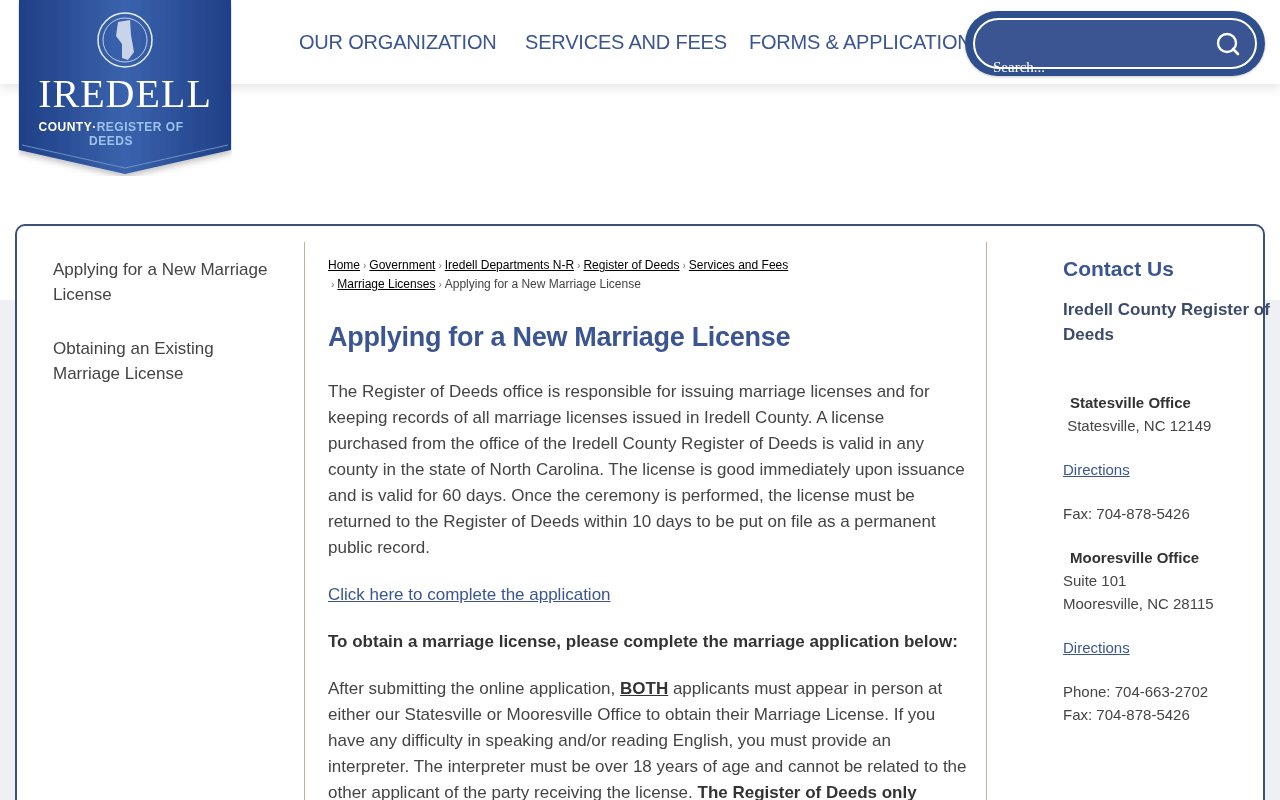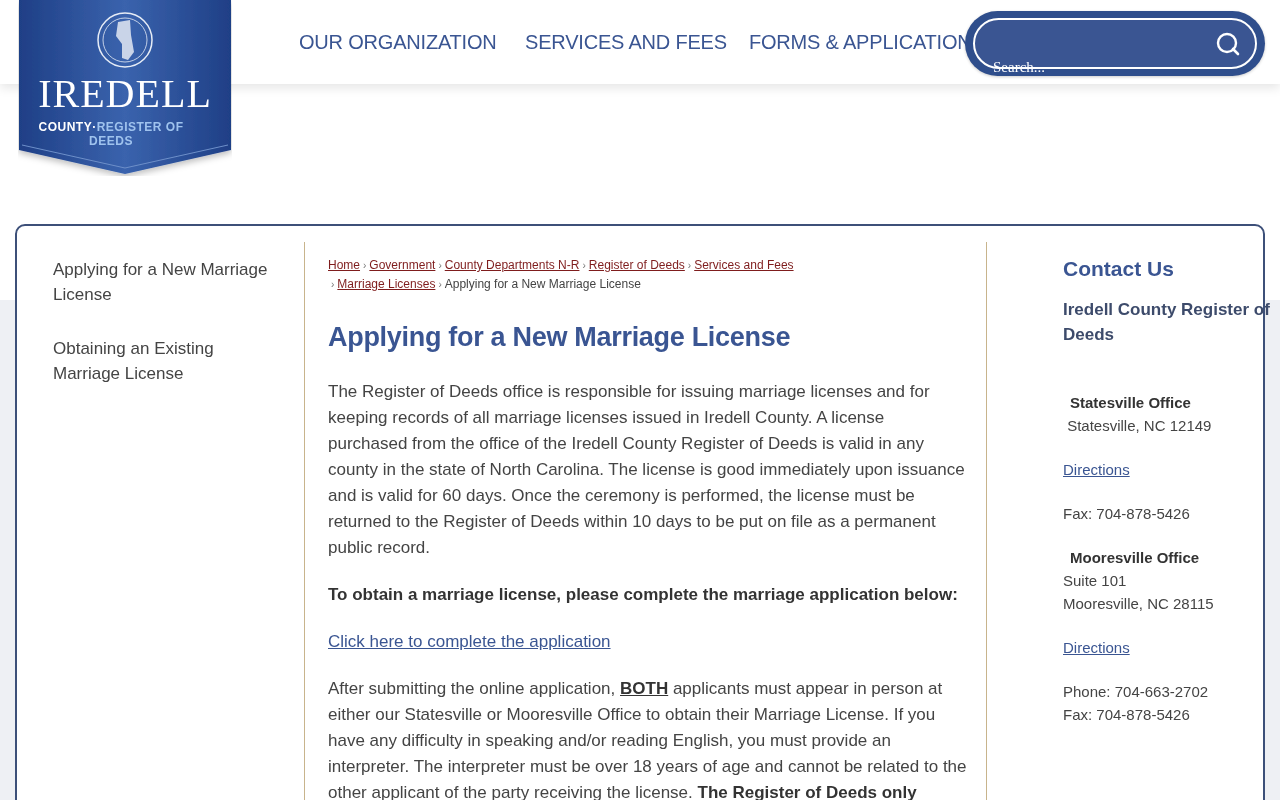--- a/index.html
+++ b/index.html
@@ -80,21 +80,21 @@
     background: #c8b48c;
   }
   .divider-right {
     position: absolute; left: 969px; top: 16px; width: 1px; height: 600px;
     background: #c8b48c;
   }
   .main {
     position: absolute; left: 311px; top: 30px; width: 640px;
   }
   .breadcrumb { font-size: 12px; line-height: 19px; color: #444; }
-  .breadcrumb a { color: #7f1d1d; text-decoration: underline; }
+  .breadcrumb a { color: #000000; text-decoration: underline; }
   .breadcrumb .sep { color: #777; font-size: 10px; margin: 0 3px; }
   .page-title {
     margin-top: 25px; font-size: 27px; font-weight: bold; color: #3a5592;
     line-height: 36px; letter-spacing: -0.3px;
   }
   .body-text {
     font-size: 17px; line-height: 26px; color: #444; margin-top: 24px;
   }
   .body-text p { margin-bottom: 21px; }
   .body-text b { color: #333; }
@@ -163,30 +163,30 @@
 
 <div class="card">
   <div class="sidenav">
     <a href="#">Applying for a New Marriage License</a>
     <a href="#">Obtaining an Existing Marriage License</a>
   </div>
   <div class="divider-left"></div>
 
   <div class="main">
     <div class="breadcrumb">
-      <a href="#">Home</a><span class="sep">›</span><a href="#">Government</a><span class="sep">›</span><a href="#">County Departments N-R</a><span class="sep">›</span><a href="#">Register of Deeds</a><span class="sep">›</span><a href="#">Services and Fees</a><br>
+      <a href="#">Home</a><span class="sep">›</span><a href="#">Government</a><span class="sep">›</span><a href="#">Iredell Departments N-R</a><span class="sep">›</span><a href="#">Register of Deeds</a><span class="sep">›</span><a href="#">Services and Fees</a><br>
       <span class="sep">›</span><a href="#">Marriage Licenses</a><span class="sep">›</span><span>Applying for a New Marriage License</span>
     </div>
 
     <h1 class="page-title">Applying for a New Marriage License</h1>
 
     <div class="body-text">
       <p>The Register of Deeds office is responsible for issuing marriage licenses and for keeping records of all marriage licenses issued in Iredell County. A license purchased from the office of the Iredell County Register of Deeds is valid in any county in the state of North Carolina. The license is good immediately upon issuance and is valid for 60 days. Once the ceremony is performed, the license must be returned to the Register of Deeds within 10 days to be put on file as a permanent public record.</p>
+      <p><a href="#">Click here to complete the application</a></p>
       <p><b>To obtain a marriage license, please complete the marriage application below:</b></p>
-      <p><a href="#">Click here to complete the application</a></p>
       <p><span>After submitting the online application, </span><span class="both">BOTH</span><span> applicants must appear in person at either our Statesville or Mooresville Office to obtain their Marriage License. If you have any difficulty in speaking and/or reading English, you must provide an interpreter. The interpreter must be over 18 years of age and cannot be related to the other applicant of the party receiving the license. </span><b>The Register of Deeds only issues licenses Monday – Friday from 8am - 4pm.</b></p>
     </div>
   </div>
 
   <div class="divider-right"></div>
 
   <div class="contact">
     <h2>Contact Us</h2>
     <div class="org">Iredell County Register of Deeds</div>
     <div style="height:44px"></div>

